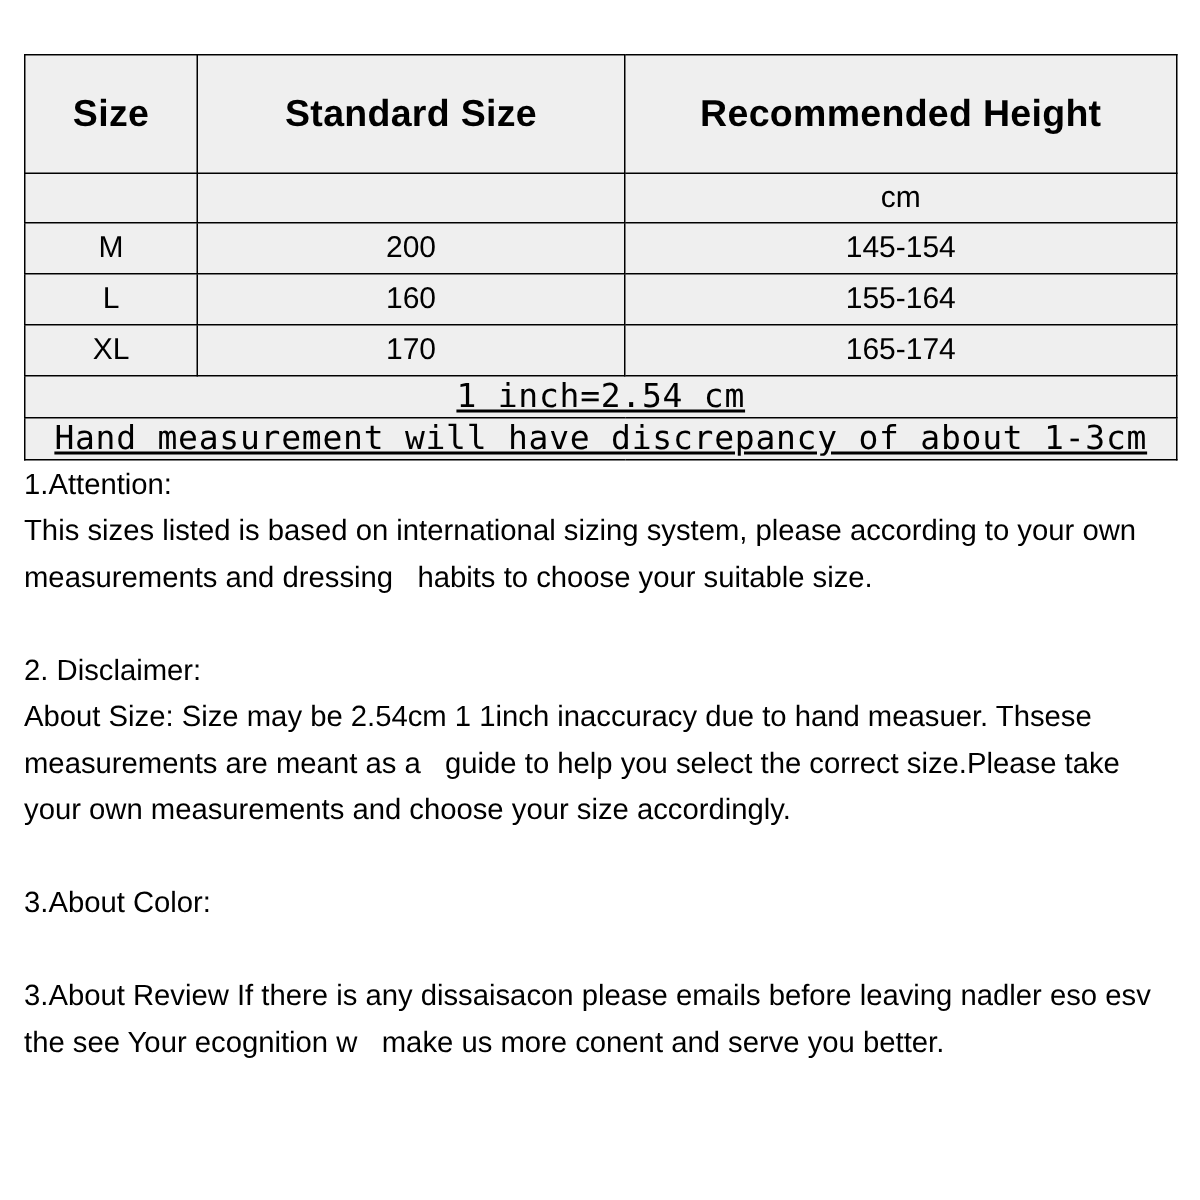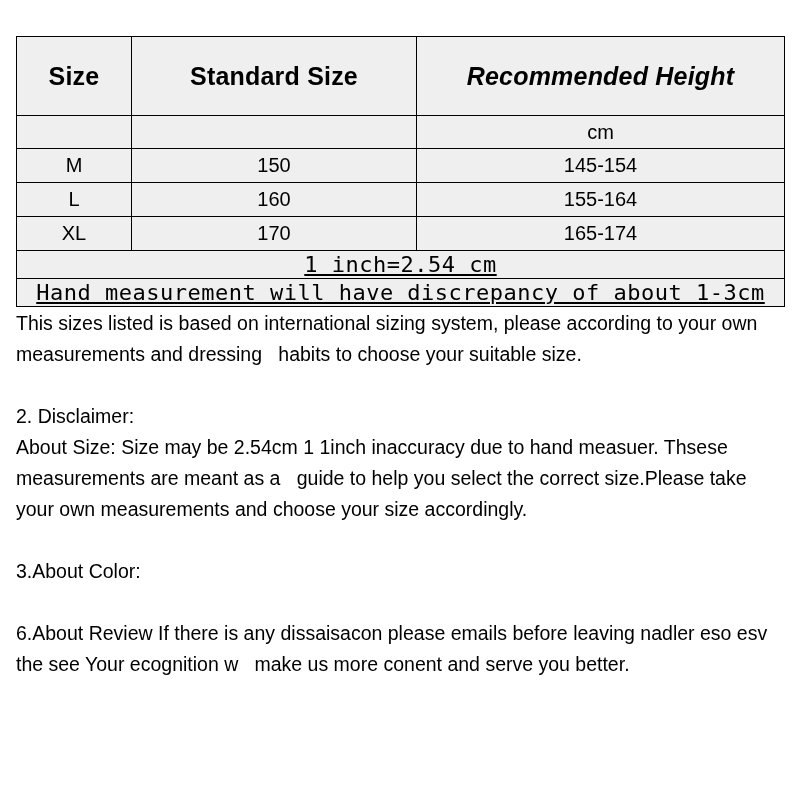--- a/index.html
+++ b/index.html
@@ -45,21 +45,21 @@
   .col-std  { width: 285px; }
   .col-rec  { width: 368px; }
 
   .hdr-cell {
     font-size: 25px;
     font-weight: bold;
     height: 78px;
     line-height: 1.16;
     letter-spacing: 0.2px;
   }
-  .hdr-cell.small-pad { padding: 0 4px; font-style: italic; }
+  .hdr-cell.small-pad { padding: 0 4px; }
 
   .unit-row td {
     font-size: 20px;
     height: 32px;
     font-weight: normal;
     margin-top: 32px;
   }
   .data-row td {
     font-size: 20px;
     height: 33px;
@@ -110,21 +110,21 @@
           <td class="hdr-cell">Standard Size</td>
           <td class="hdr-cell small-pad">Recommended Height</td>
         </tr>
         <tr class="unit-row">
           <td></td>
           <td></td>
           <td>cm</td>
         </tr>
         <tr class="data-row">
           <td>M</td>
-          <td>150</td>
+          <td>200</td>
           <td>145-154</td>
         </tr>
         <tr class="data-row">
           <td>L</td>
           <td>160</td>
           <td>155-164</td>
         </tr>
         <tr class="data-row">
           <td>XL</td>
           <td>170</td>
@@ -134,23 +134,24 @@
           <td colspan="3">1 inch=2.54 cm</td>
         </tr>
         <tr class="note-row">
           <td colspan="3">Hand measurement will have discrepancy of about 1-3cm</td>
         </tr>
       </tbody>
     </table>
   </div>
 
   <div class="notes">
+    <p>1.Attention:</p>
     <p class="nowrap-block">This sizes listed is based on international sizing system, please according to your own measurements and dressing   habits to choose your suitable size.</p>
     <div class="gap"></div>
     <p>2. Disclaimer:</p>
     <p class="nowrap-block">About Size: Size may be 2.54cm 1 1inch inaccuracy due to hand measuer. Thsese measurements are meant as a   guide to help you select the correct size.Please take your own measurements and choose your size accordingly.</p>
     <div class="gap"></div>
     <p>3.About Color:</p>
     <div class="gap"></div>
-    <p class="nowrap-block">6.About Review If there is any dissaisacon please emails before leaving nadler eso esv the see Your ecognition w   make us more conent and serve you better.</p>
+    <p class="nowrap-block">3.About Review If there is any dissaisacon please emails before leaving nadler eso esv the see Your ecognition w   make us more conent and serve you better.</p>
   </div>
 
 </div>
 
 </body></html>

